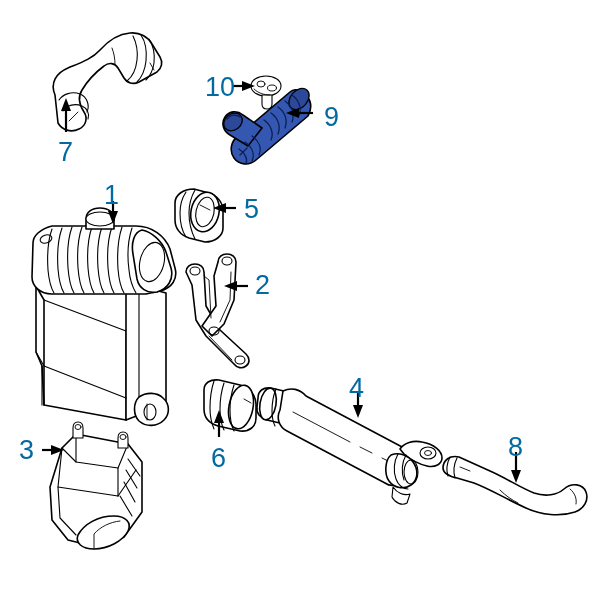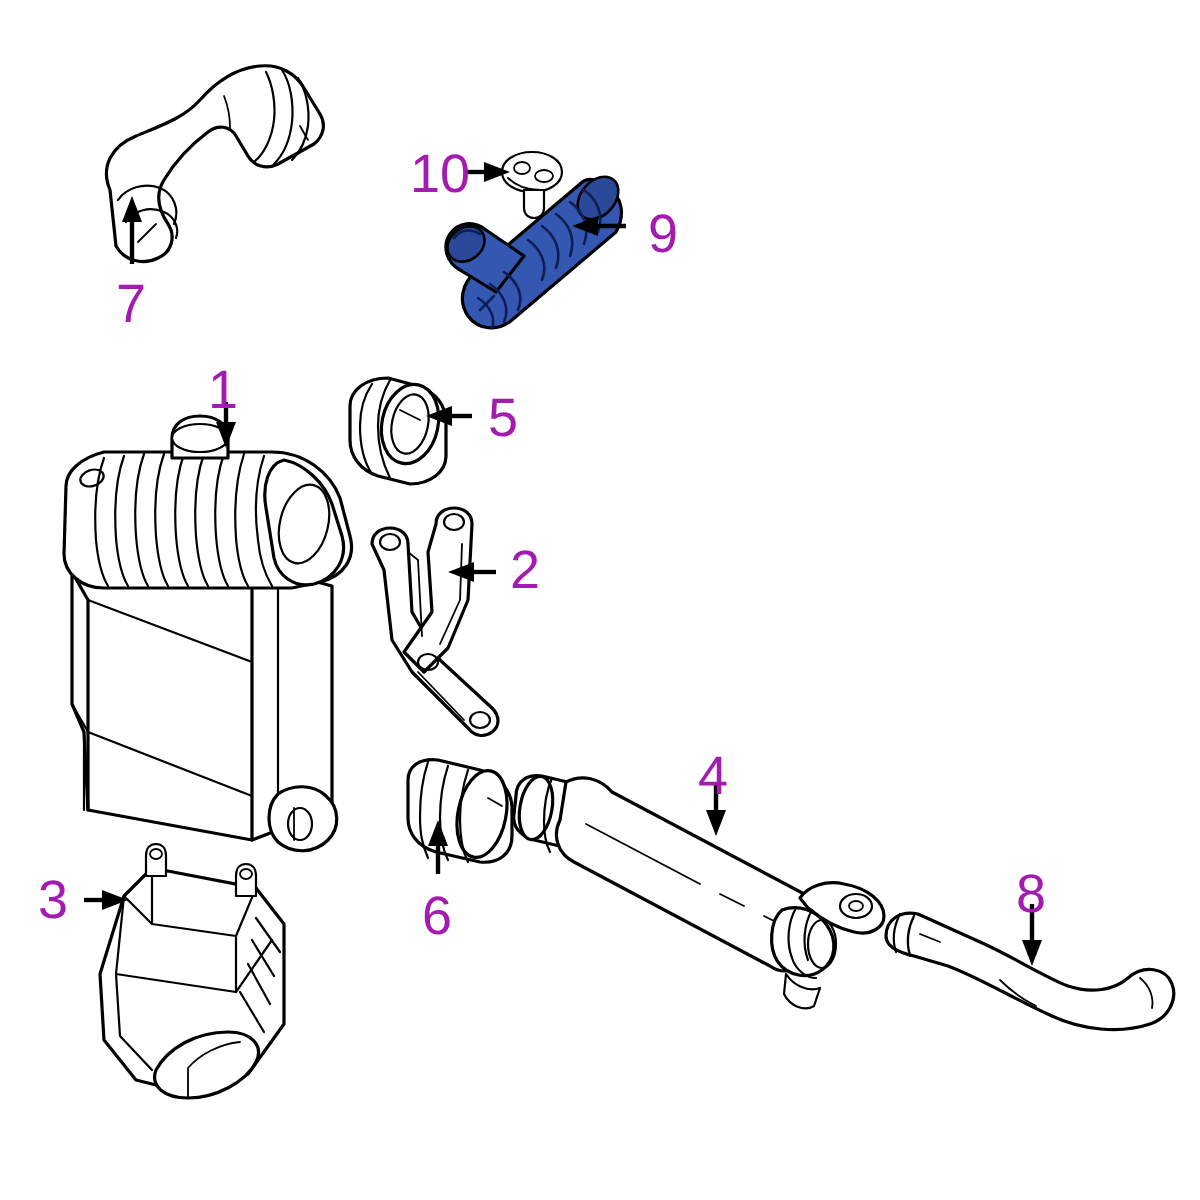--- a/index.html
+++ b/index.html
@@ -88,21 +88,21 @@
   }
   .callout-head {
     fill: #000000;
     stroke: none;
   }
   .label {
     position: absolute;
     font-family: "Liberation Sans", sans-serif;
     font-size: 27px;
     font-weight: 400;
-    color: #a21caf;
+    color: #0369a1;
     line-height: 1;
     white-space: nowrap;
     user-select: none;
   }
 </style>
 </head>
 <body>
 
 <div id="diagram-root">
 

